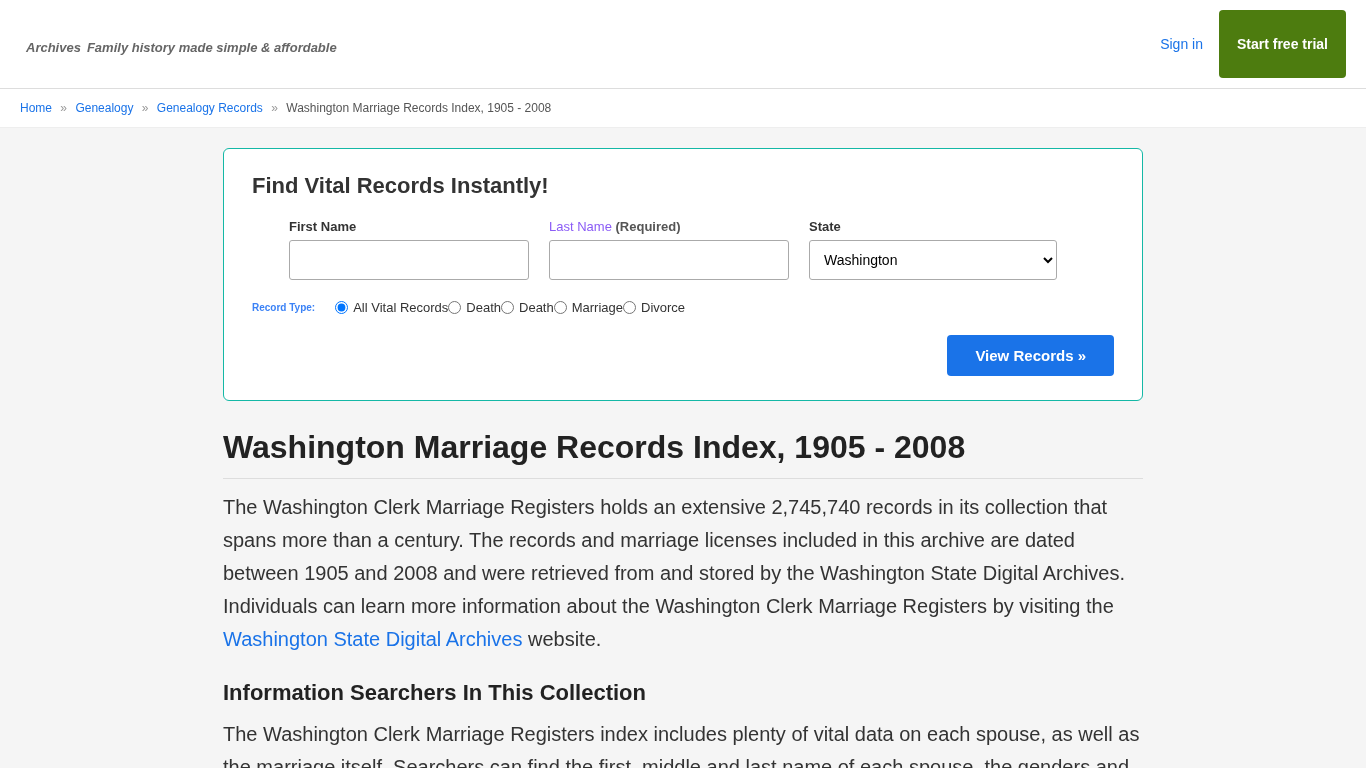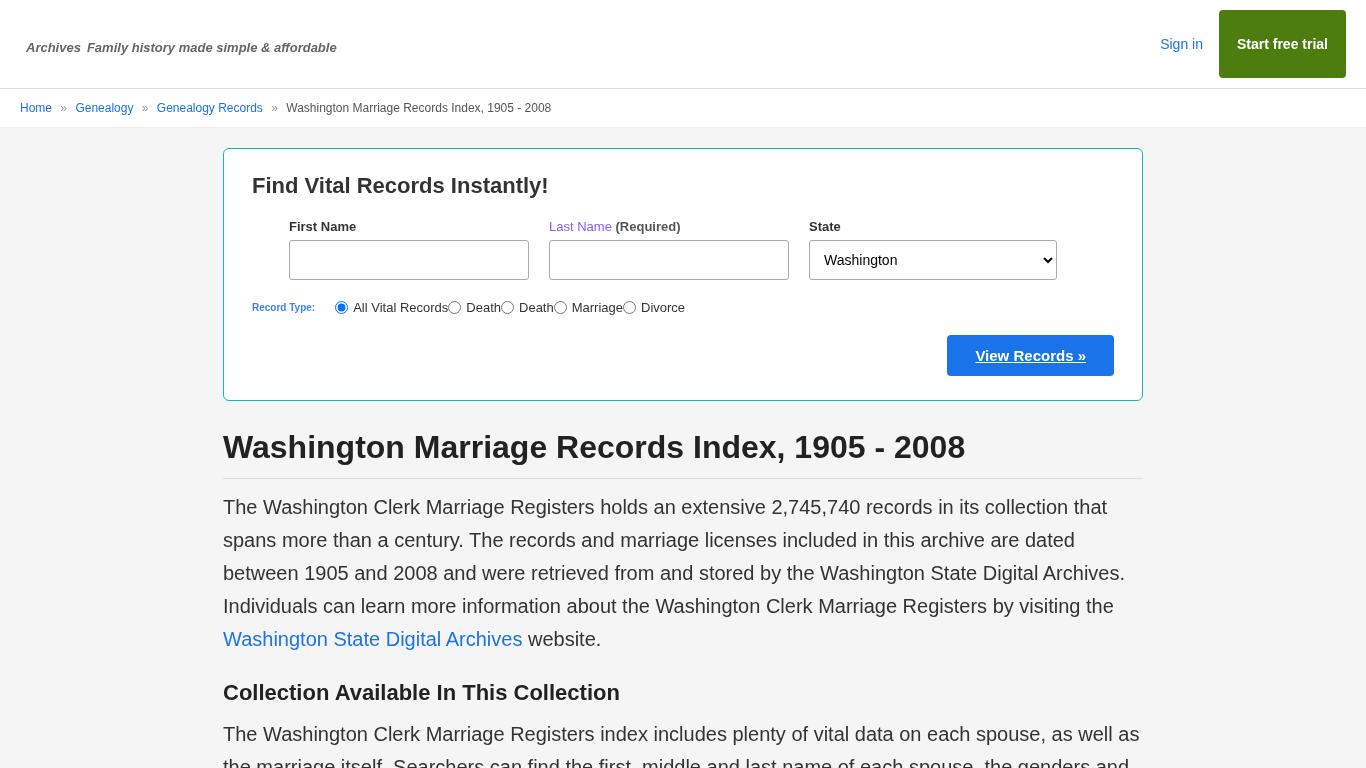--- a/index.html
+++ b/index.html
@@ -166,21 +166,20 @@
     }
     .view-records-btn button {
       background: #1a73e8;
       color: #fff;
       border: none;
       padding: 12px 28px;
       border-radius: 4px;
       font-size: 15px;
       font-weight: bold;
       cursor: pointer;
-      text-decoration: underline;
     }
 
     
     .page-title {
       font-size: 32px;
       font-weight: bold;
       color: #222;
       margin-bottom: 12px;
       padding-bottom: 12px;
       border-bottom: 1px solid #ddd;
@@ -339,17 +338,17 @@
     </div>
   </div>
 
   <h1 class="page-title">Washington Marriage Records Index, 1905 - 2008</h1>
 
   <div class="content-section">
     <p>The Washington Clerk Marriage Registers holds an extensive 2,745,740 records in its collection that spans more than a century. The records and marriage licenses included in this archive are dated between 1905 and 2008 and were retrieved from and stored by the Washington State Digital Archives. Individuals can learn more information about the Washington Clerk Marriage Registers by visiting the <a href="#">Washington State Digital Archives</a> website.</p>
   </div>
 
   <div class="content-section">
-    <h3>Collection Available In This Collection</h3>
+    <h3>Information Searchers In This Collection</h3>
     <p>The Washington Clerk Marriage Registers index includes plenty of vital data on each spouse, as well as the marriage itself. Searchers can find the first, middle and last name of each spouse, the genders and the date and location of the marriage. Locations include both the city and county, when available. To make documents easier to find in this large collection, each one is also catalogued with a reference number and a filing date. The filing date will typically fall within a few weeks of the marriage date, and it may also include the time at which the document was officially filed. In some cases, other important events that occurred on the same date as the marriage will also be listed on the website to provide interesting facts about the day.</p>
   </div>
 
 </div>
 
 </body></html>

